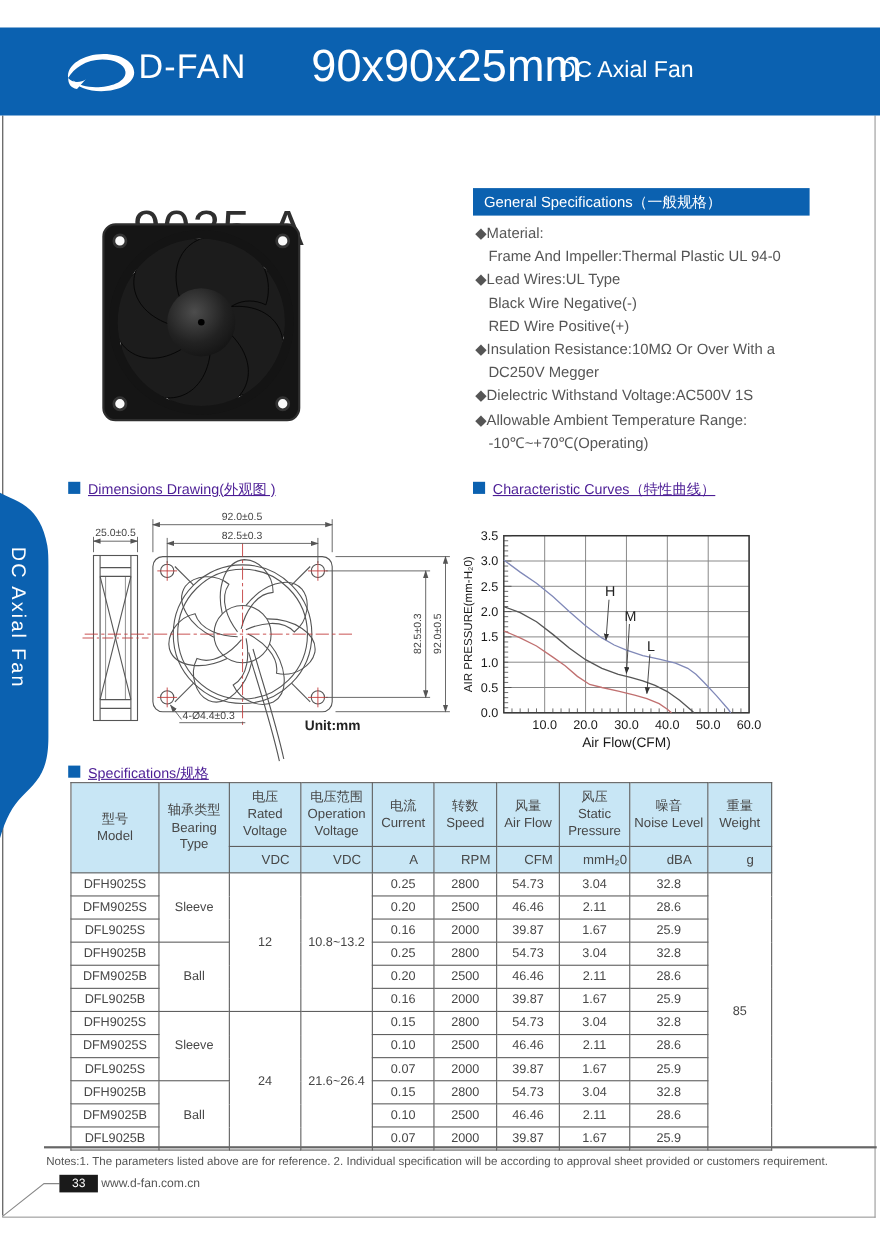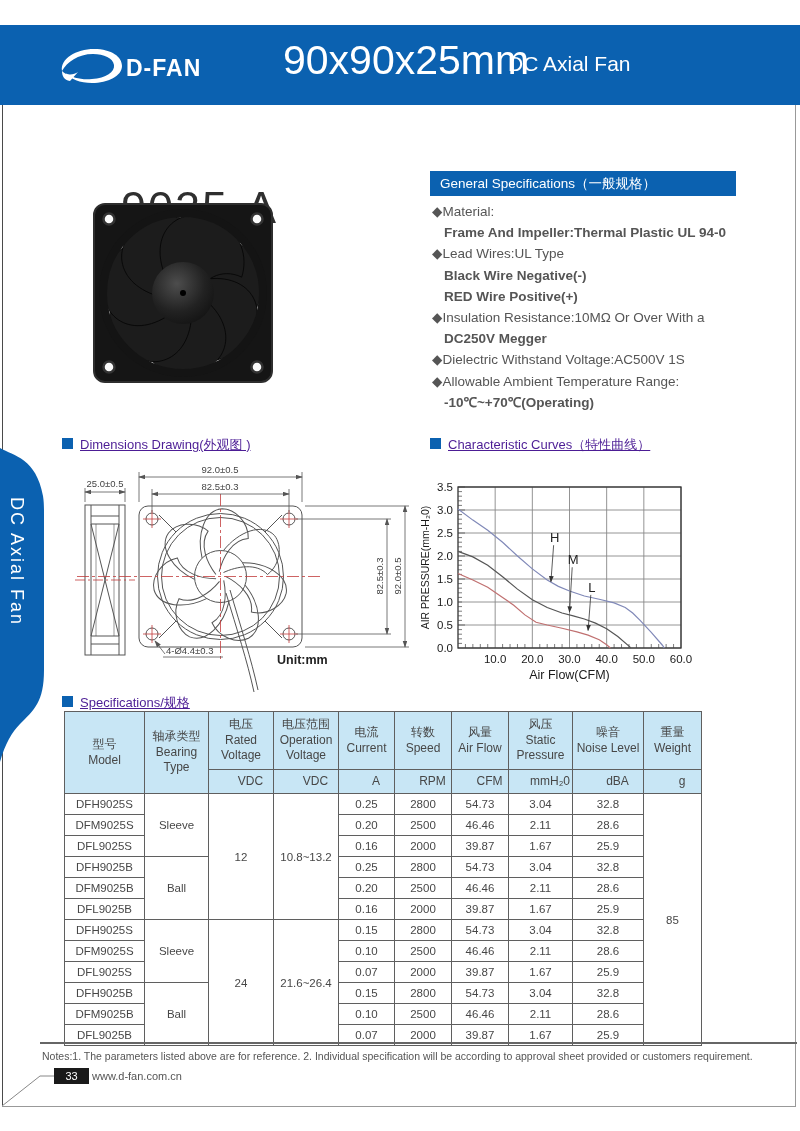--- a/index.html
+++ b/index.html
@@ -1,31 +1,31 @@
 <!DOCTYPE html>
 <html><head>
 <meta charset="utf-8">
 <style>
   html,body{margin:0;padding:0;}
   body{width:800px;height:1131px;position:relative;background:#ffffff;
        font-family:"Liberation Sans",sans-serif;overflow:hidden;color:#444;}
   .abs{position:absolute;}
   
   .header{top:25px;left:0;width:800px;height:80px;background:#0b61b0;}
-  .brand-name{left:126px;top:18px;font-size:23px;font-weight:bold;color:#fff;letter-spacing:1px;margin-top:12px;}
+  .brand-name{left:126px;top:18px;font-size:31px;font-weight:normal;color:#fff;letter-spacing:1px;}
   .size-title{left:283px;top:12px;font-size:41px;color:#fff;font-weight:normal;}
   .type-subtitle{left:508px;top:27px;font-size:21px;color:#fff;font-weight:normal;}
   
   .model-title{left:121px;top:136px;font-size:45px;color:#2f2f2f;letter-spacing:2px;margin-top:46px;}
   
   .gen-bar{left:430px;top:171px;width:306px;height:25px;background:#0b61b0;color:#fff;
            font-size:13.5px;line-height:25px;padding-left:10px;box-sizing:border-box;}
   .gen-list{left:432px;top:201px;width:340px;font-size:13.5px;color:#555;}
   .gen-list div{line-height:21.2px;white-space:nowrap;}
-  .gen-list .cont{padding-left:12px;font-weight:bold;}
+  .gen-list .cont{padding-left:12px;}
   
   .sec-title{font-size:13px;color:#4c1d95;text-decoration:underline;}
   .sq{display:inline-block;width:11px;height:11px;background:#0b61b0;margin-right:7px;}
   
   .tbl-wrap{left:64px;top:711px;}
   table{border-collapse:collapse;table-layout:fixed;width:637px;}
   th,td{border:1px solid #5f5f5f;text-align:center;vertical-align:middle;
         font-weight:normal;color:#474747;padding:0;}
   thead th{background:#c8e6f5;font-size:12px;line-height:1.3;}
   thead tr.units th{height:23px;font-size:12px;padding-left:19px;}

